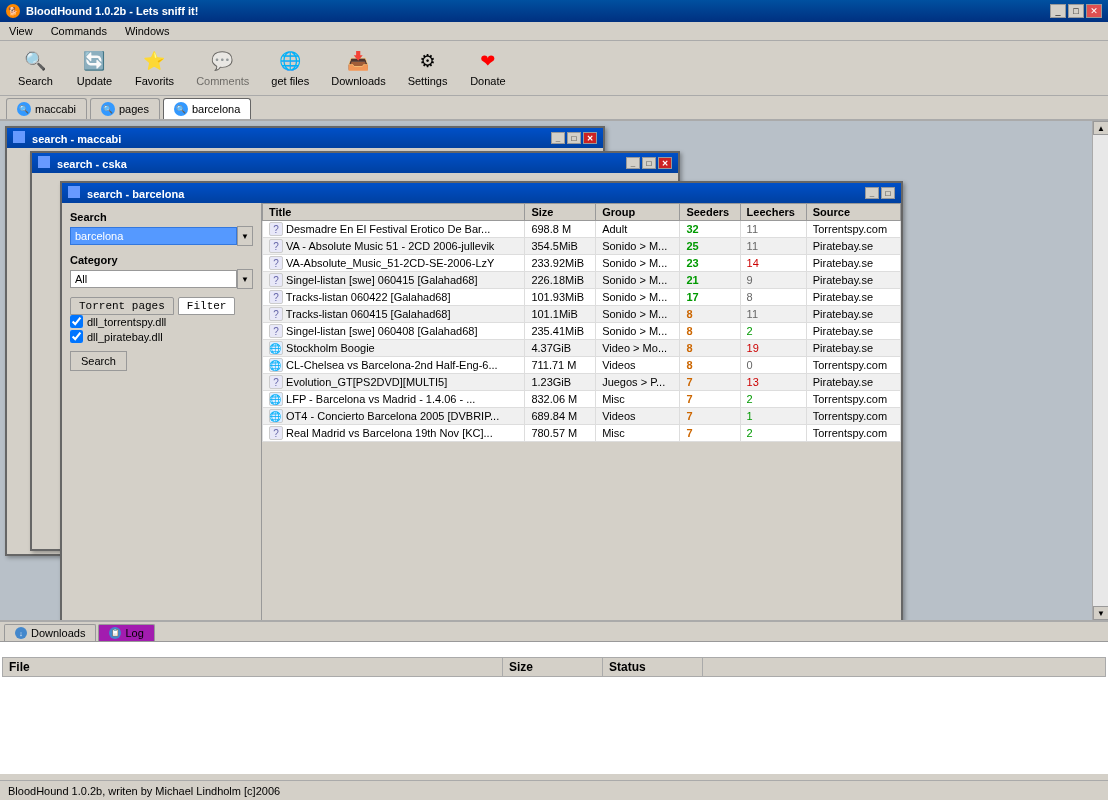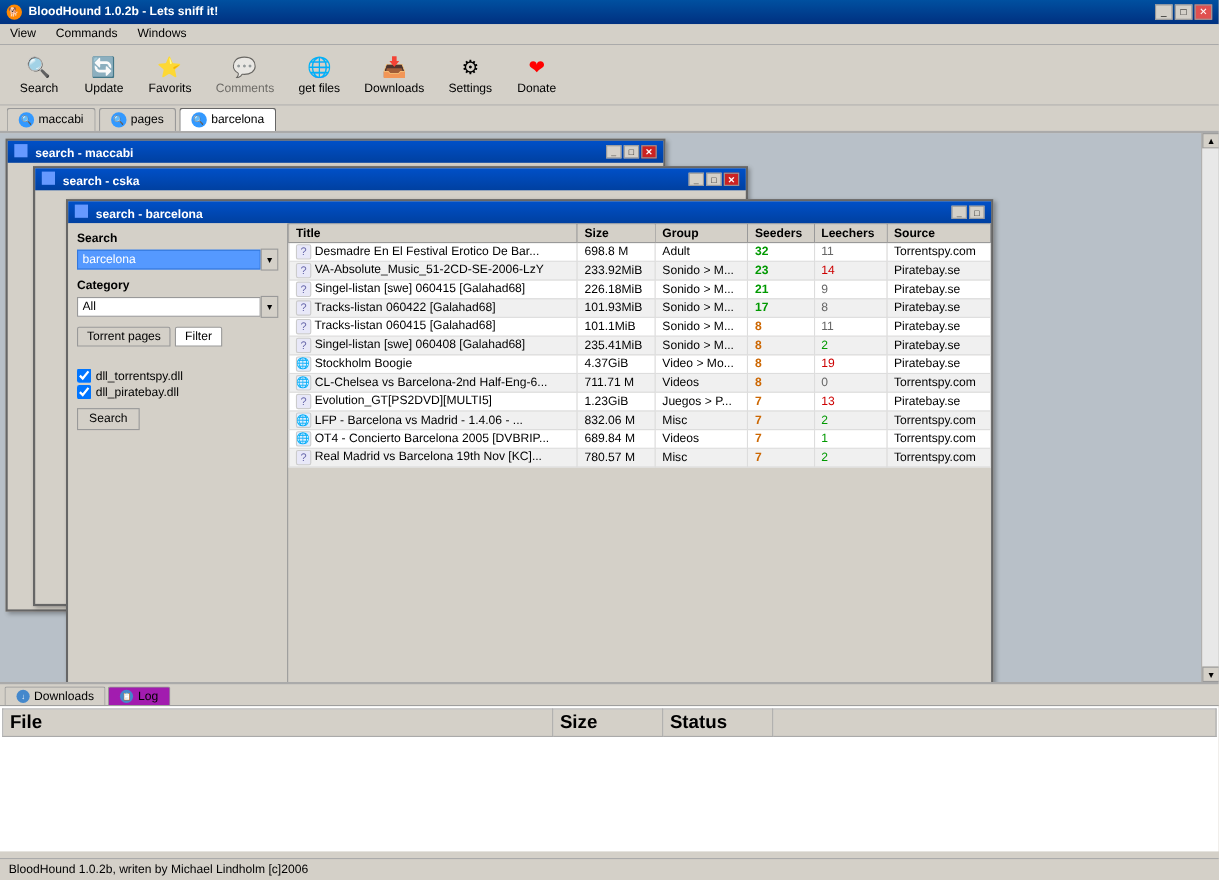--- a/index.html
+++ b/index.html
@@ -250,21 +250,22 @@
       border: 1px solid #999;
       padding: 2px 4px;
       font-size: 11px;
       flex: 1;
     }
 
     .torrent-pages-section { margin-top: 8px; }
     .torrent-pages-header {
       display: flex;
       gap: 4px;
-      margin-bottom: 20px;
+      margin-bottom: 0;
+      font-family: Liberation Mono, monospace;
     }
     .small-tab {
       padding: 2px 8px;
       border: 1px solid #999;
       background: white;
       cursor: pointer;
       font-size: 11px;
       border-radius: 2px 2px 0 0;
     }
     .small-tab.active { background: #d4d0c8; }
@@ -385,21 +386,22 @@
       border-radius: 50%;
       display: flex;
       align-items: center;
       justify-content: center;
       font-size: 7px;
       color: white;
     }
     .download-table {
       width: 100%;
       border-collapse: collapse;
-      font-size: 17px;
+      font-size: 12px;
+      margin-top: 13px;
     }
     .download-table th {
       background: #d4d0c8;
       border: 1px solid #aaa;
       padding: 2px 6px;
       text-align: left;
       font-weight: bold;
     }
     .download-area {
       padding: 2px;
@@ -602,20 +604,31 @@
     </td>
     <td>698.8 M</td>
     <td>Adult</td>
     <td class="seeders-green">32</td>
     <td class="leechers-neutral">11</td>
     <td>Torrentspy.com</td>
   </tr>
                   <tr>
     <td>
       <span class="row-icon question">?</span>
+      VA - Absolute Music 51 - 2CD 2006-jullevik
+    </td>
+    <td>354.5MiB</td>
+    <td>Sonido &gt; M...</td>
+    <td class="seeders-green">25</td>
+    <td class="leechers-neutral">11</td>
+    <td>Piratebay.se</td>
+  </tr>
+                  <tr>
+    <td>
+      <span class="row-icon question">?</span>
       VA-Absolute_Music_51-2CD-SE-2006-LzY
     </td>
     <td>233.92MiB</td>
     <td>Sonido &gt; M...</td>
     <td class="seeders-green">23</td>
     <td class="leechers-red">14</td>
     <td>Piratebay.se</td>
   </tr>
                   <tr>
     <td>

